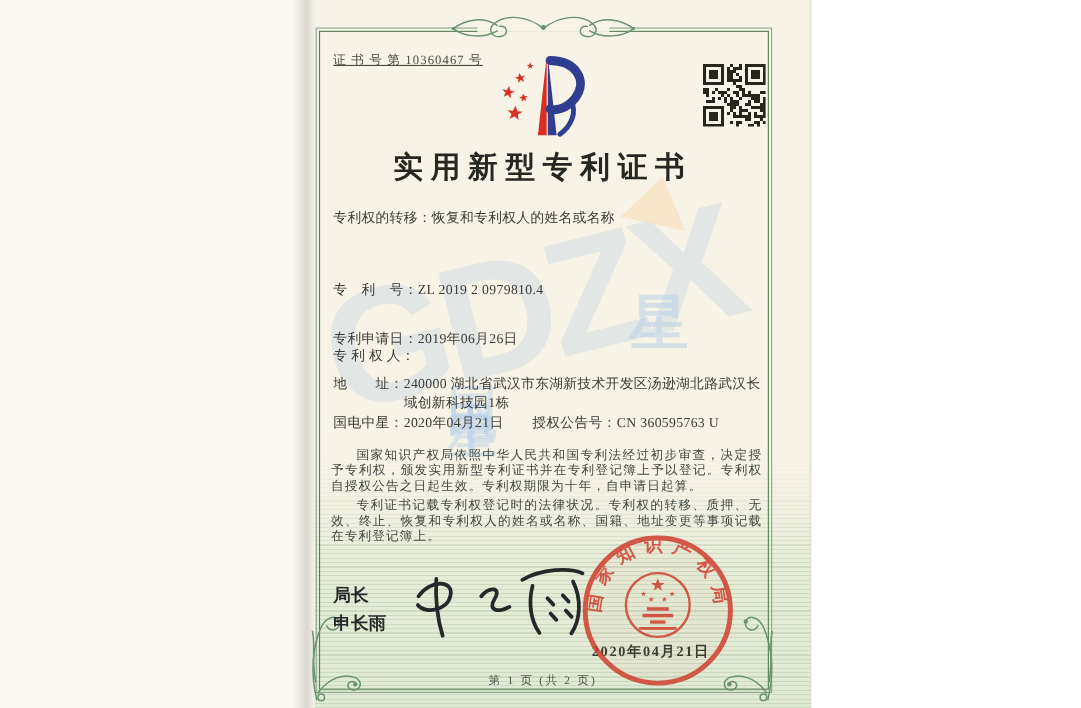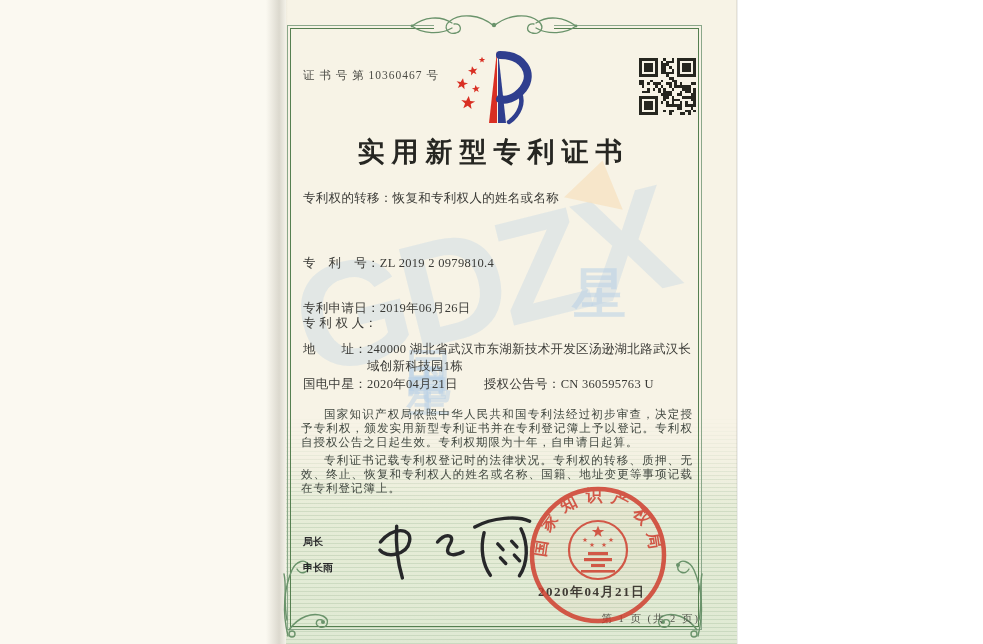--- a/index.html
+++ b/index.html
@@ -35,46 +35,46 @@
   .bframe{position:absolute;left:287px;top:25px;width:413px;height:603px;z-index:3;
     border:1px solid #8aa78a;}
   .bframe-inner{position:absolute;inset:2px;border:1.5px solid #557f50;}
   .flourish-top{position:absolute;left:406px;top:11px;z-index:4;}
   .flourish-corner{position:absolute;z-index:4;}
   .fc-left{left:278px;top:550px;}
   .fc-right{left:646px;top:550px;transform:scaleX(-1);}
 
   
   .content{position:absolute;inset:0;z-index:5;}
-  .cert-no{position:absolute;left:303px;top:68px;font-size:11.5px;letter-spacing:1px;color:#4a4a44;}
+  .cert-no{position:absolute;left:303px;top:47px;font-size:11.5px;letter-spacing:1px;color:#4a4a44;text-decoration:underline;}
   .logo{position:absolute;left:451px;top:45px;}
   .qr{position:absolute;left:639px;top:58px;}
   .title{position:absolute;left:287px;top:134px;width:413px;text-align:center;
     font-size:27px;font-weight:bold;letter-spacing:7px;color:#262622;}
 
   .frow{position:absolute;left:303px;width:396px;display:flex;font-size:12.5px;
     line-height:17px;color:#3a3a36;letter-spacing:.3px;}
   .flabel{flex:0 0 auto;white-space:nowrap;}
   .fvalue{flex:1 1 auto;}
   .grant-gap{display:inline-block;width:26px;}
 
   .paras{position:absolute;left:301px;top:391px;width:392px;color:#414840;margin-top:16px;}
   .paras p{margin:0 0 4px;font-size:11.5px;line-height:14px;text-indent:2em;
     letter-spacing:1px;text-align:justify;}
 
   .director{position:absolute;left:303px;top:529px;z-index:6;
     font-family:Liberation Sans, sans-serif;font-weight:bold;
-    font-size:10px;color:#28282a;line-height:26px;}
+    font-size:16px;color:#28282a;line-height:26px;}
   .sig{position:absolute;left:368px;top:511px;z-index:6;transform:rotate(-3deg);}
 
   .seal-date{position:absolute;left:538px;top:583px;z-index:6;font-size:13px;font-weight:bold;
     letter-spacing:1.5px;color:#3c3c36;}
   .sealwrap{position:absolute;left:525px;top:482px;z-index:7;opacity:.9;}
 
-  .page-info{position:absolute;left:287px;top:612px;width:413px;text-align:right;z-index:6;
+  .page-info{position:absolute;left:287px;top:612px;width:413px;text-align:center;z-index:6;
     font-size:10.5px;letter-spacing:2px;color:#53554c;}
 </style>
 </head>
 <body>
 
 <div class="stage">
 
   <div class="paper-left"></div>
   <div class="paper-main"></div>
   <div class="fold-shadow"></div>

